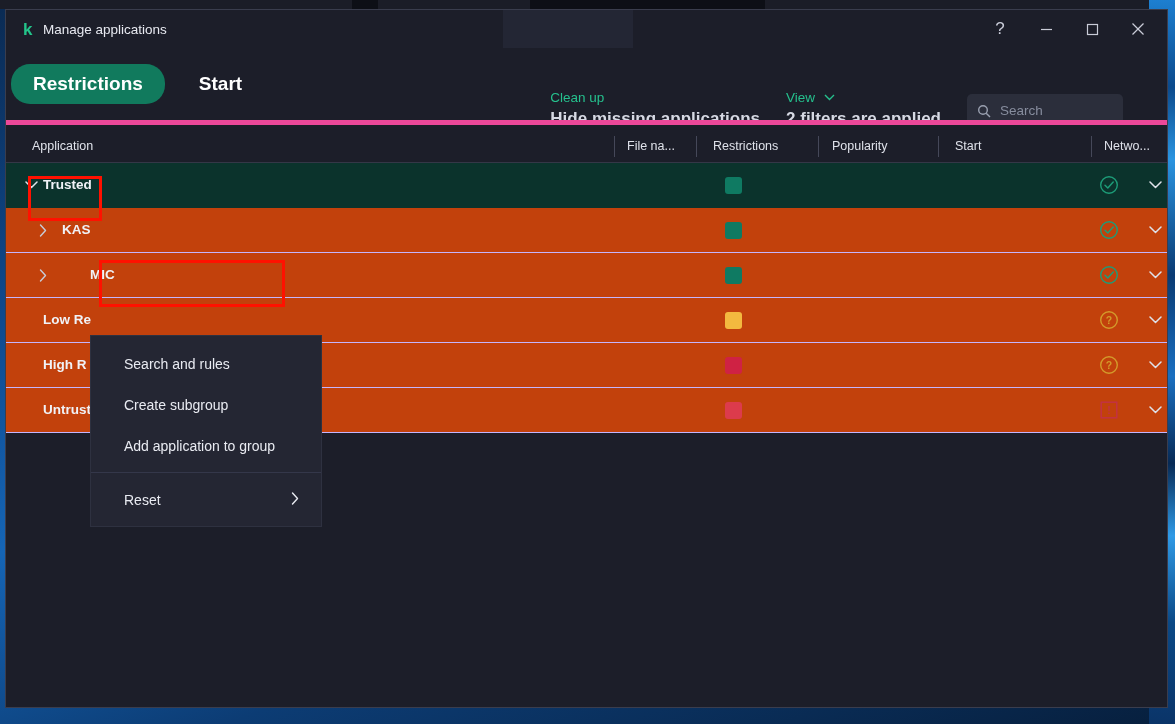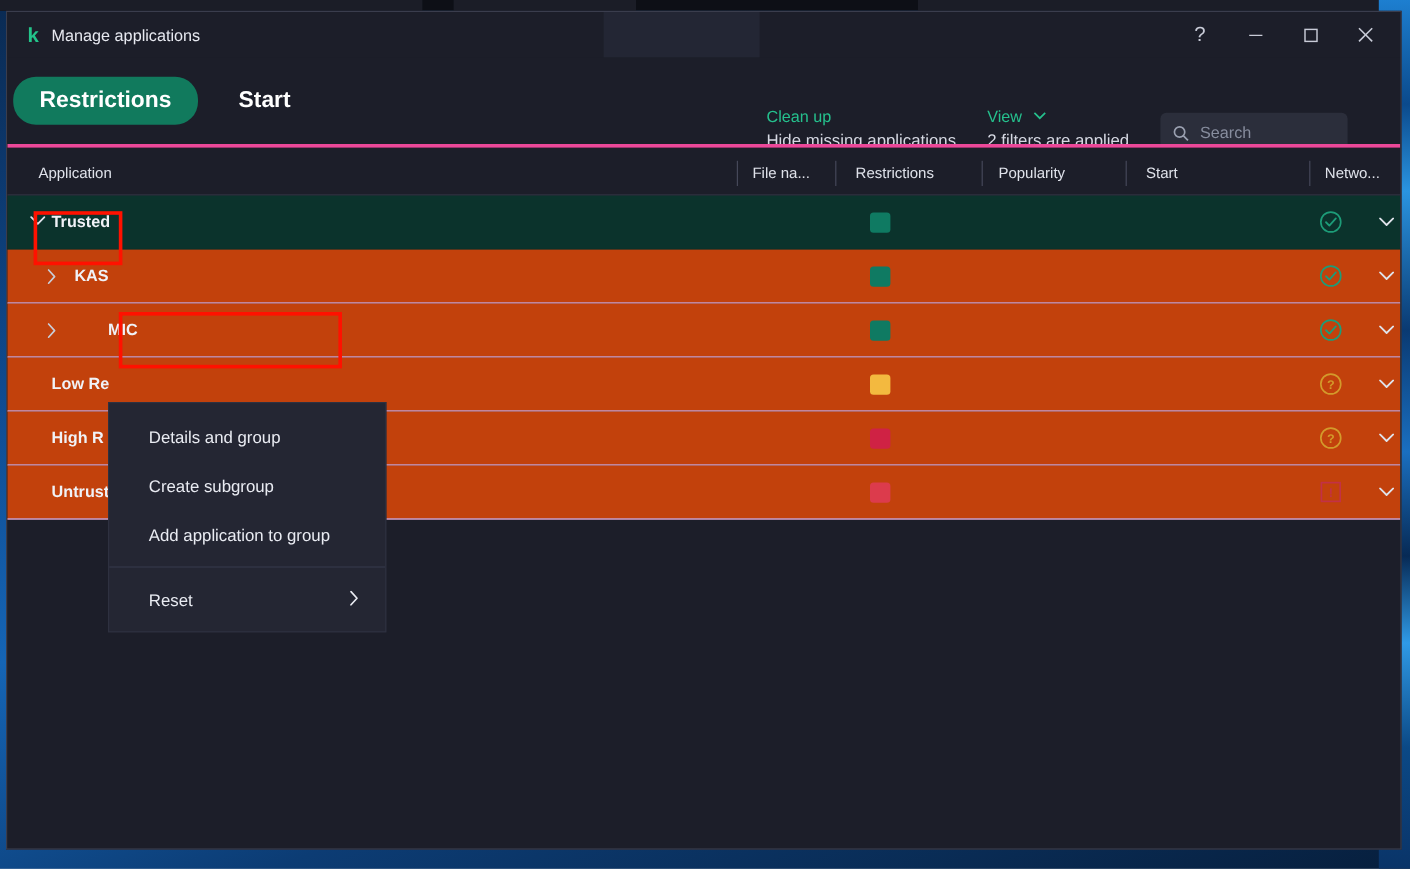--- a/index.html
+++ b/index.html
@@ -91,42 +91,42 @@
   .tools {
     position: absolute; right: 44px; top: 42px;
     display: flex; align-items: flex-start;
   }
   .toolgroup { margin-right: 26px; }
   .toolgroup .tg-top {
     color: #25c08d; font-size: 13.5px; display: flex; align-items: center;
   }
   .toolgroup .tg-top .caret { margin-left: 9px; font-size: 10px; color:#25c08d; }
   .toolgroup .tg-sub {
-    color: #d6d9e3; font-size: 14px; margin-top: 4px;
+    color: #d6d9e3; font-size: 17px; margin-top: 4px; font-weight: bold;
   }
   .searchbox {
     width: 156px; height: 33px;
     background: #2b2e3b; border-radius: 5px;
     display: flex; align-items: center;
     padding: 0 10px; margin-top: 4px;
   }
   .searchbox .sicon { color: #9aa0b0; margin-right: 9px; display:flex; }
   .searchbox input {
     background: transparent; border: 0; outline: 0;
     color: #e3e5ec; font-size: 13.5px; width: 100%;
     font-family: "Liberation Sans", sans-serif;
   }
   .searchbox input::placeholder { color: #878d9e; }
 
   
   .tablewrap { flex: 1 1 auto; position: relative; overflow: hidden; }
   .thead {
     height: 43px;
     background: #1c1e29;
-    border-top: 3px solid #ec4899;
+    border-top: 5px solid #ec4899;
     border-bottom: 1px solid #343747;
     display: flex; align-items: center;
     position: relative;
   }
   .th {
     color: #dfe2ea; font-size: 12.5px;
     position: absolute; top: 14px;
     white-space: nowrap;
   }
   .vdiv {
@@ -358,21 +358,21 @@
               <text x="10" y="14.4" font-family="Liberation Sans, sans-serif" font-size="10.5" font-weight="bold" fill="#c23146" text-anchor="middle">!</text>
             </svg></span>
           <span class="rowcaret"><svg width="13" height="8" viewBox="0 0 13 8">
               <path d="M1 1 L6.5 6.5 L12 1" fill="none" stroke="#dfe2ea" stroke-width="1.5" stroke-linecap="round" stroke-linejoin="round"></path>
             </svg></span>
         </div>
       </div>
 
     <div class="ctxmenu" id="ctxmenu">
         <div class="ctxitem">
-          <span>Details and group</span>
+          <span>Search and rules</span>
         </div>
         <div class="ctxitem">
           <span>Create subgroup</span>
         </div>
         <div class="ctxitem">
           <span>Add application to group</span>
         </div>
         <div class="ctxsep"></div>
         <div class="ctxitem">
           <span>Reset</span>

